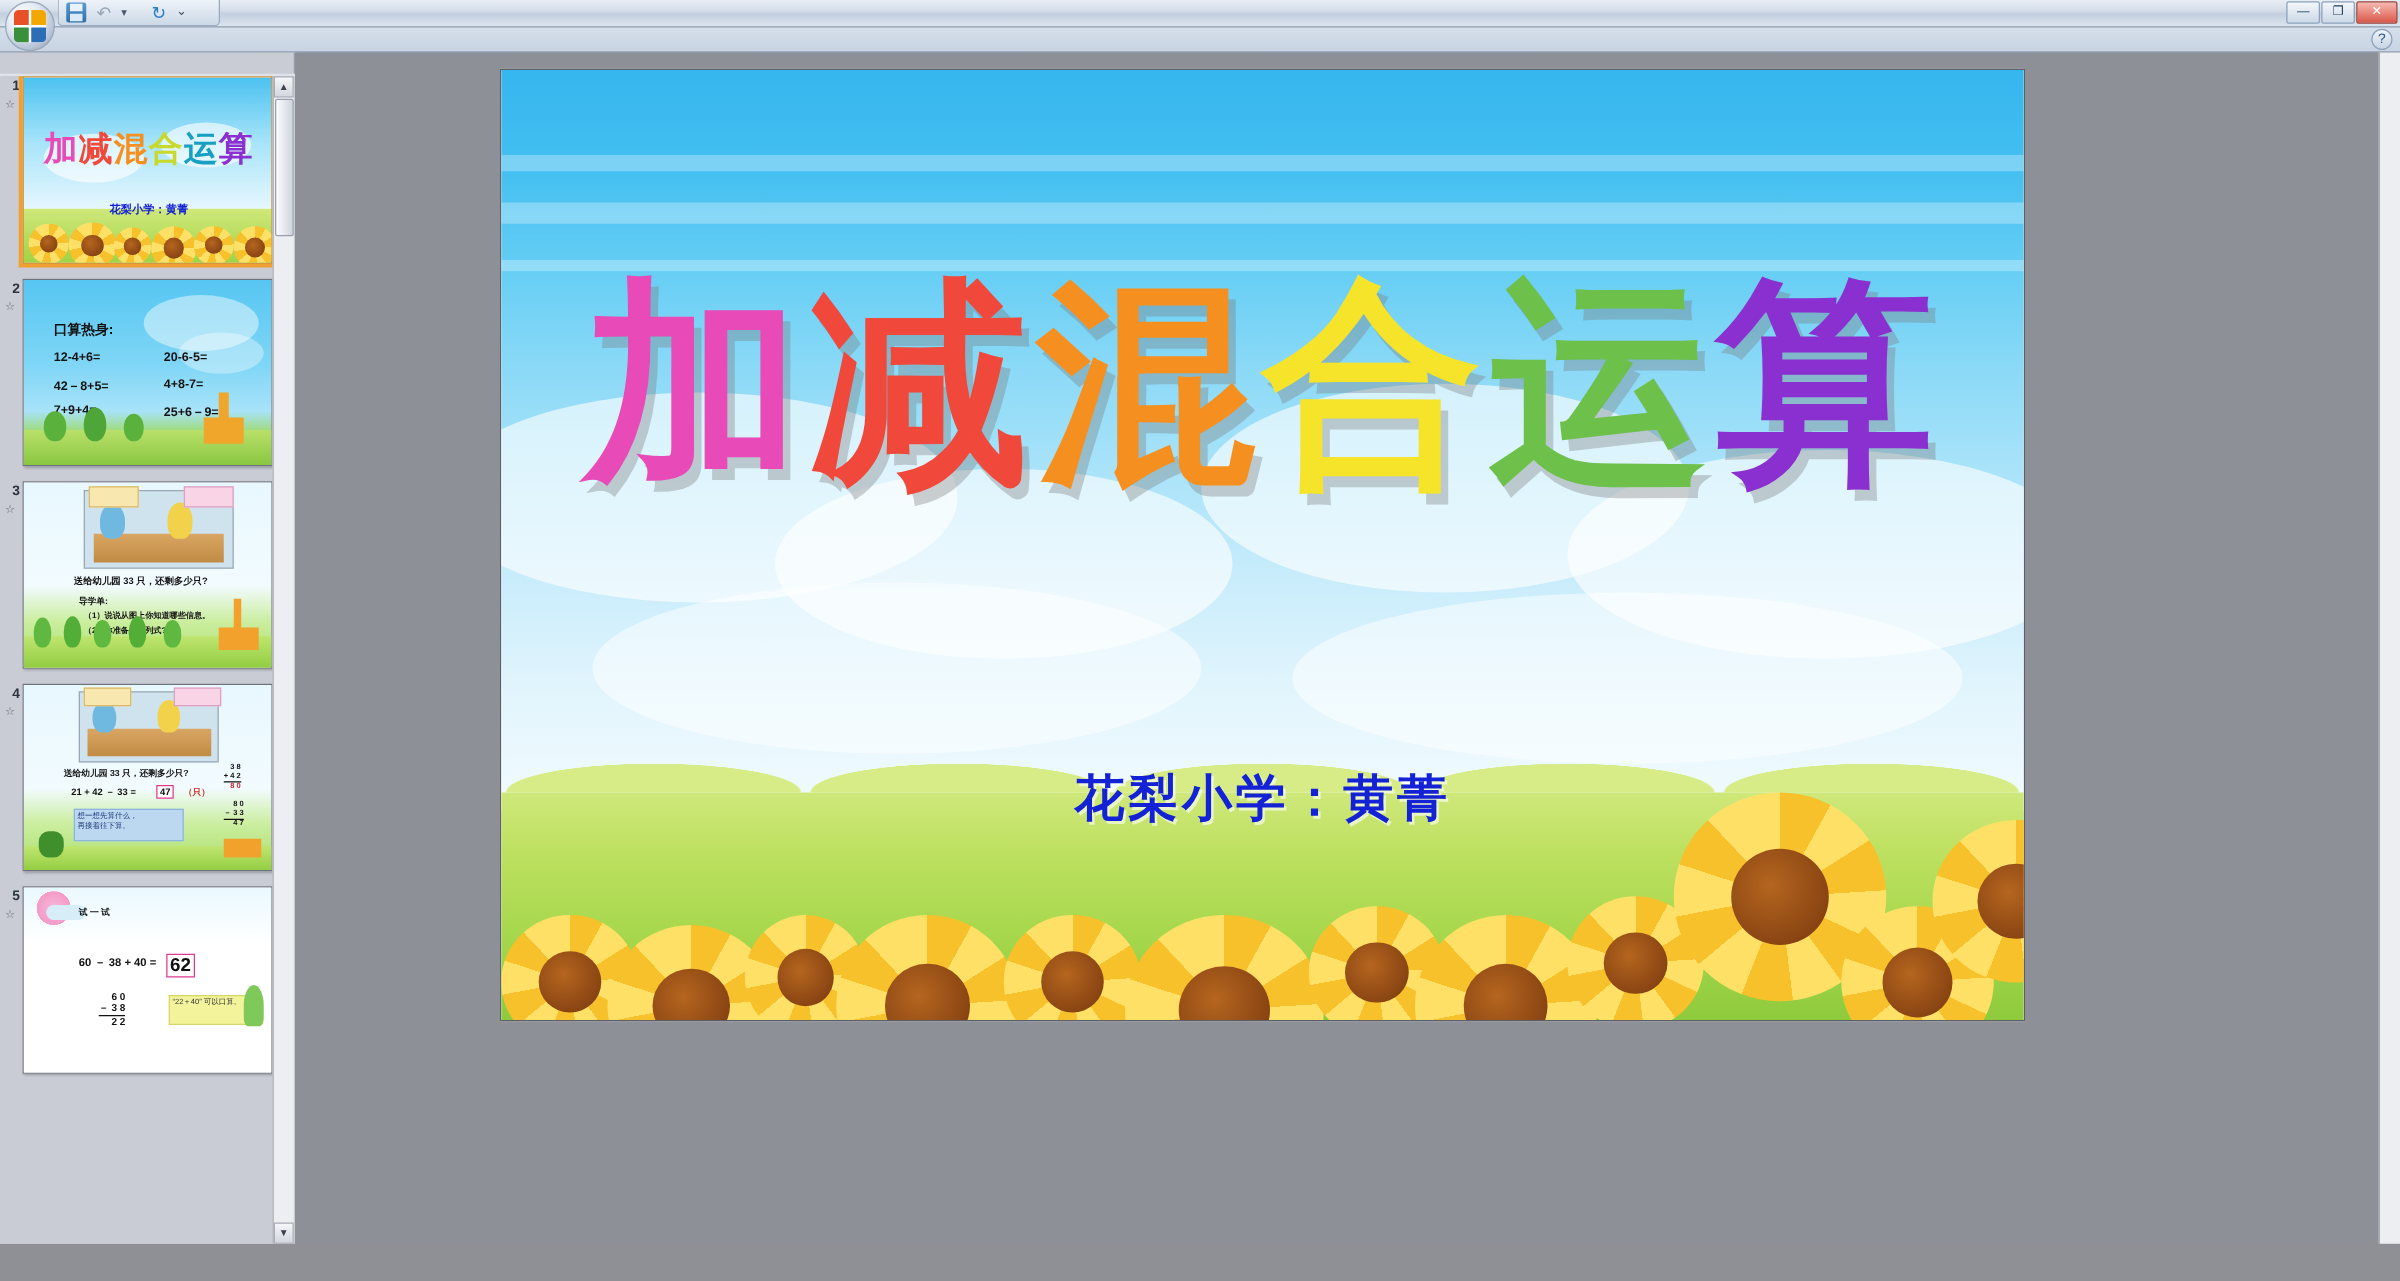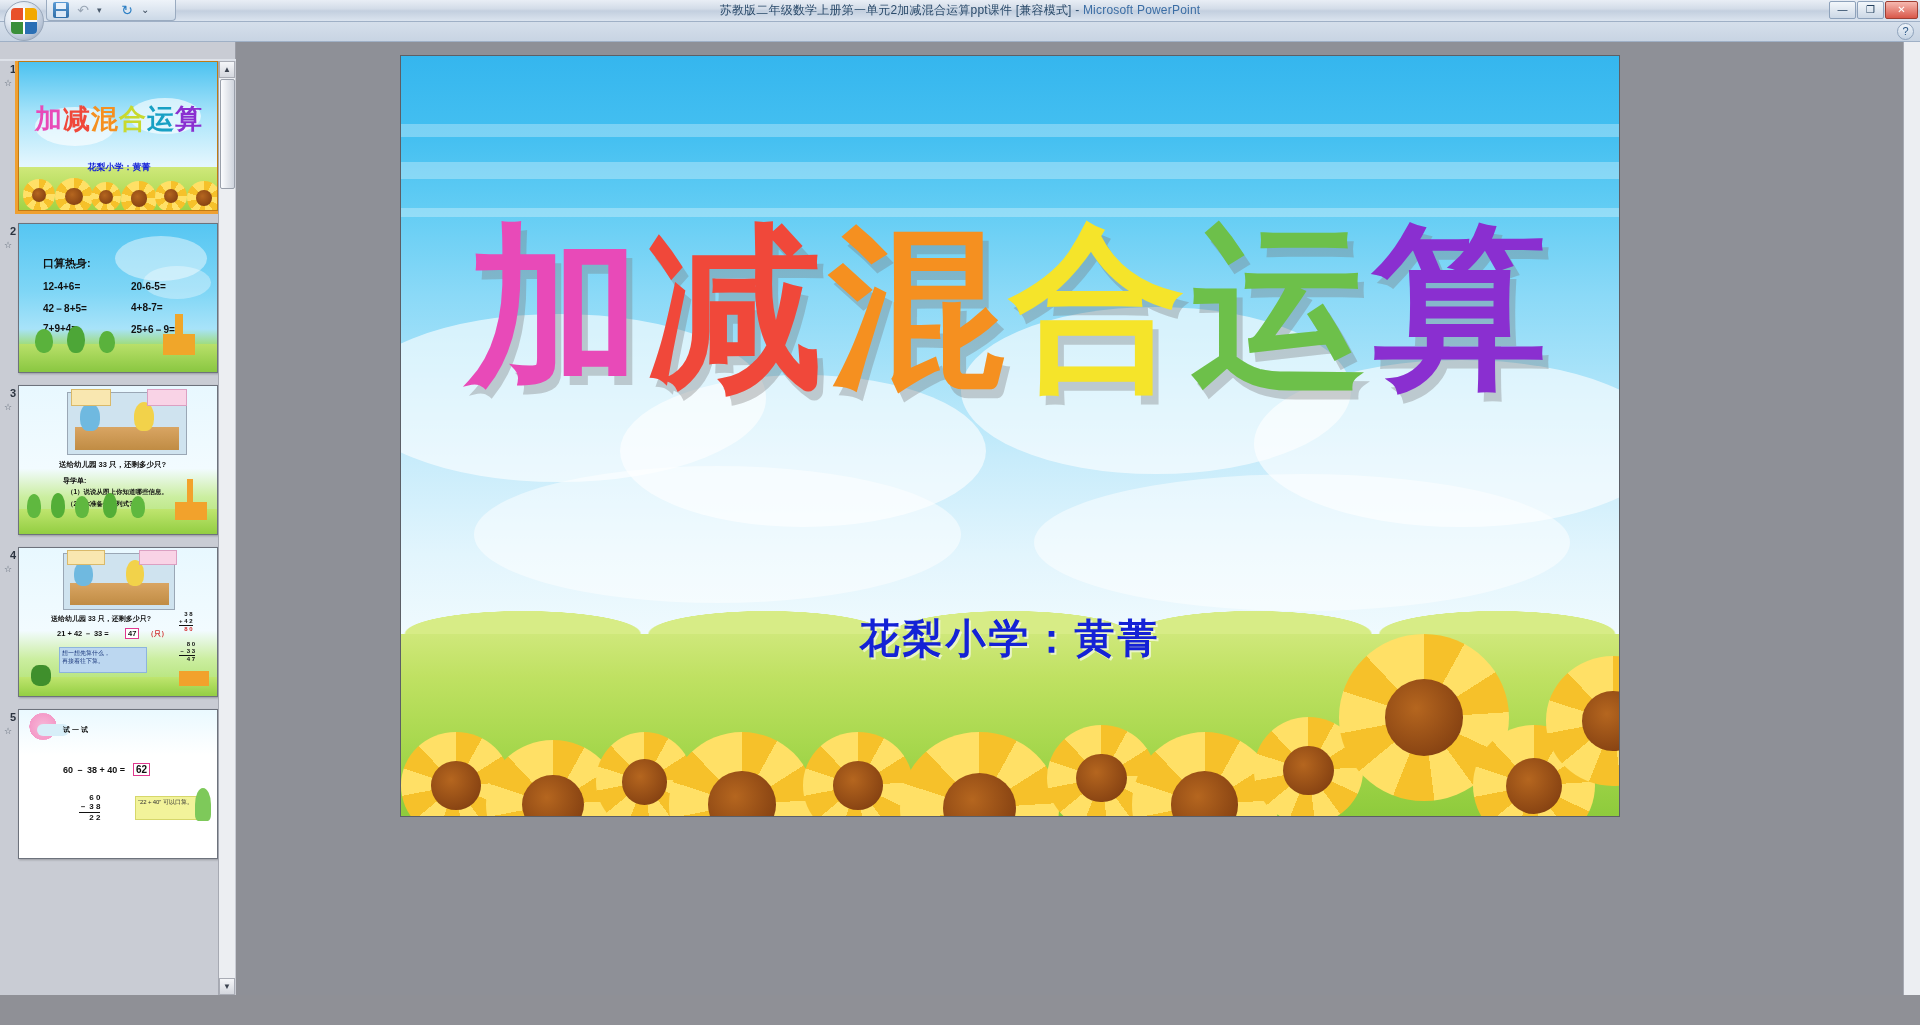--- a/index.html
+++ b/index.html
@@ -263,23 +263,20 @@
     position:absolute; right:0; top:42px; width:17px; height:953px;
     background:#eceef2; border-left:1px solid #a6a9b2;
   }
 </style>
 </head>
 <body>
 
 <div id="app">
 
   <div class="titlebar">
-    <div class="title-text">
-      <span>苏教版二年级数学上册第一单元2加减混合运算ppt课件 [兼容模式]</span><span> - </span><span class="app">Microsoft PowerPoint</span>
-    </div>
     <div class="win-btns">
       <div class="win-btn">—</div>
       <div class="win-btn">❐</div>
       <div class="win-btn close">✕</div>
     </div>
   </div>
 
   <div class="ribbon"></div>
 
   <div class="orb">
@@ -445,21 +442,21 @@
         <div class="thumbrow">
           <div class="thumbnum">5</div>
           <div class="thumbanim">☆</div>
           <div class="thumb">
             <div class="mini">
               <div class="mini5-bg"></div>
               <div style="position:absolute;left:3%;top:2%;width:18%;height:18%;border-radius:50%;background:radial-gradient(circle,#f7b8d8 0%,#f49ac8 60%,transparent 61%);"></div>
               <div style="position:absolute;left:9%;top:9%;width:16%;height:8%;border-radius:6px;background:#d7eef8;"></div>
               <div class="mini-text" style="left:22%;top:10%;font-size:7px;">试 一 试</div>
               <div class="mini-text" style="left:22%;top:36%;font-size:9px;">60 － 38 + 40 =</div>
-              <div style="position:absolute;left:57%;top:35%;border:1px solid #e0398f;background:#fff;font-size:10px;font-weight:bold;color:#111;padding:0 2px;">62</div>
+              <div style="position:absolute;left:57%;top:35%;border:1px solid #e0398f;background:#fff;font-size:15px;font-weight:bold;color:#111;padding:0 2px;">62</div>
               <div style="position:absolute;left:30%;top:55%;font-size:8px;line-height:1.2;font-weight:bold;color:#111;text-align:right;">
                 <div>6  0</div>
                 <div>－  3  8</div>
                 <div style="border-top:1px solid #111;">2  2</div>
               </div>
               <div style="position:absolute;left:58%;top:57%;width:34%;height:16%;background:#f2f39a;border:1px solid #d6d76a;font-size:6px;color:#333;padding:2px;line-height:1.2;">“22＋40” 可以口算。</div>
               <div style="position:absolute;left:88%;top:52%;width:8%;height:22%;background:#7ec95a;border-radius:50% 50% 20% 20%;"></div>
             </div>
           </div>
         </div>

